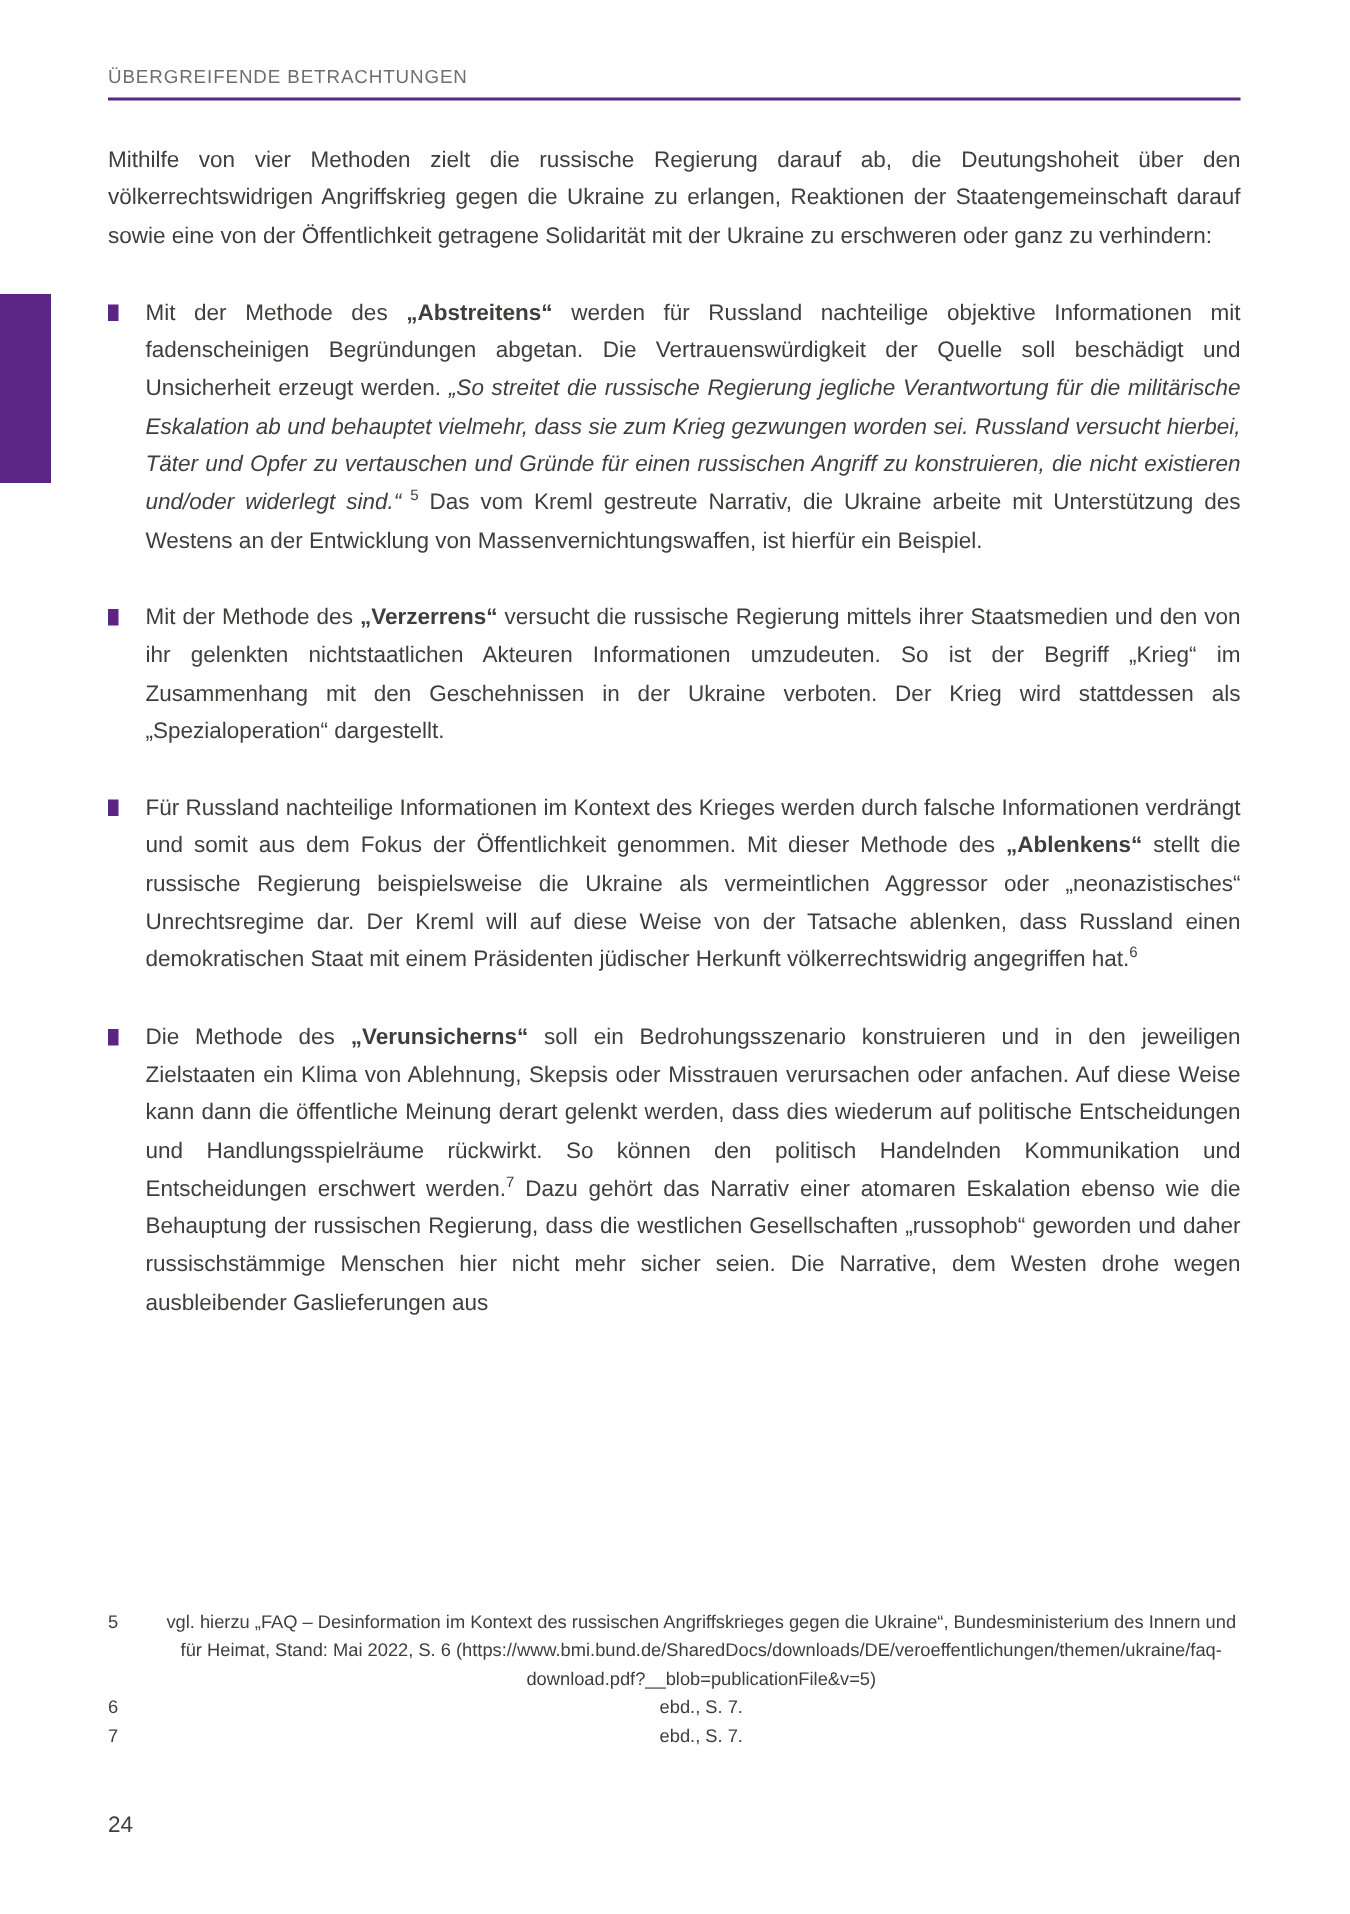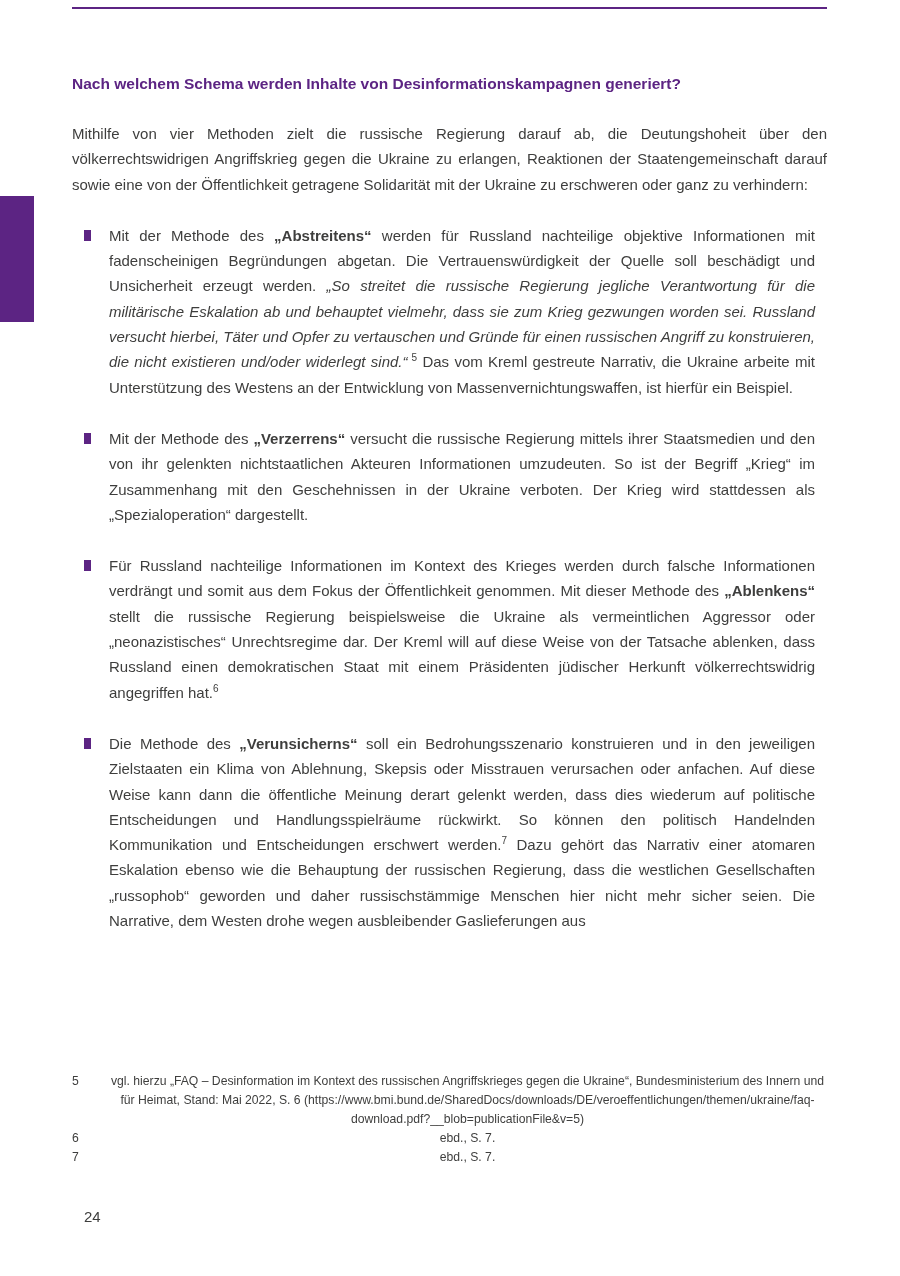--- a/index.html
+++ b/index.html
@@ -54,21 +54,21 @@
     line-height: 25.3px;
     text-align: justify;
     hyphens: auto;
     -webkit-hyphens: auto;
   }
   .intro {
     margin: 27px 0 0 0;
   }
   .bullets {
     list-style: none;
-    margin: 12px;
+    margin: 0;
     padding: 0;
   }
   .bullets li {
     position: relative;
     padding-left: 25px;
     margin-top: 26px;
   }
   .bullet-marker {
     position: absolute;
     left: 0;
@@ -100,37 +100,37 @@
   .fn-num {
     flex: 0 0 36px;
   }
   .fn-text {
     flex: 1;
     text-align: center;
     word-break: break-word;
   }
   .page-number {
     position: absolute;
-    left: 84px;
+    left: 72px;
     top: 1208px;
     font-size: 15px;
     color: #3e3e3d;
   }
 </style>
 </head>
 <body>
 
 <div class="page">
 
   <div class="chapter-tab"></div>
 
   <div class="content">
+    <div class="kicker">ÜBERGREIFENDE BETRACHTUNGEN</div>
     <div class="header-rule"></div>
 
-    <h1 class="section-heading">Nach welchem Schema werden Inhalte von Desinformationskampagnen generiert?</h1>
 
     <p class="body-text intro">Mithilfe von vier Methoden zielt die russische Regierung darauf ab, die Deutungshoheit über den völkerrechtswidrigen Angriffskrieg gegen die Ukraine zu erlangen, Reaktionen der Staatengemeinschaft darauf sowie eine von der Öffentlichkeit getragene Solidarität mit der Ukraine zu erschweren oder ganz zu verhindern:</p>
 
     <ul class="bullets">
       <li>
         <span class="bullet-marker"></span>
         <div class="body-text bullet-text"><span class="seg-normal">Mit der Methode des </span><span class="seg-bold">„Abstreitens“</span><span class="seg-normal"> werden für Russland nachteilige objektive Informationen mit fadenscheinigen Begründungen abgetan. Die Vertrauenswürdigkeit der Quelle soll beschädigt und Unsicherheit erzeugt werden. </span><span class="seg-italic">„So streitet die russische Regierung jegliche Verantwortung für die militärische Eskalation ab und behauptet vielmehr, dass sie zum Krieg gezwungen worden sei. Russland versucht hierbei, Täter und Opfer zu vertauschen und Gründe für einen russischen Angriff zu konstruieren, die nicht existieren und/oder widerlegt sind.“</span><sup class="seg-sup"> 5</sup><span class="seg-normal"> Das vom Kreml gestreute Narrativ, die Ukraine arbeite mit Unterstützung des Westens an der Entwicklung von Massenvernichtungswaffen, ist hierfür ein Beispiel.</span></div>
       </li>
       <li>
         <span class="bullet-marker"></span>

